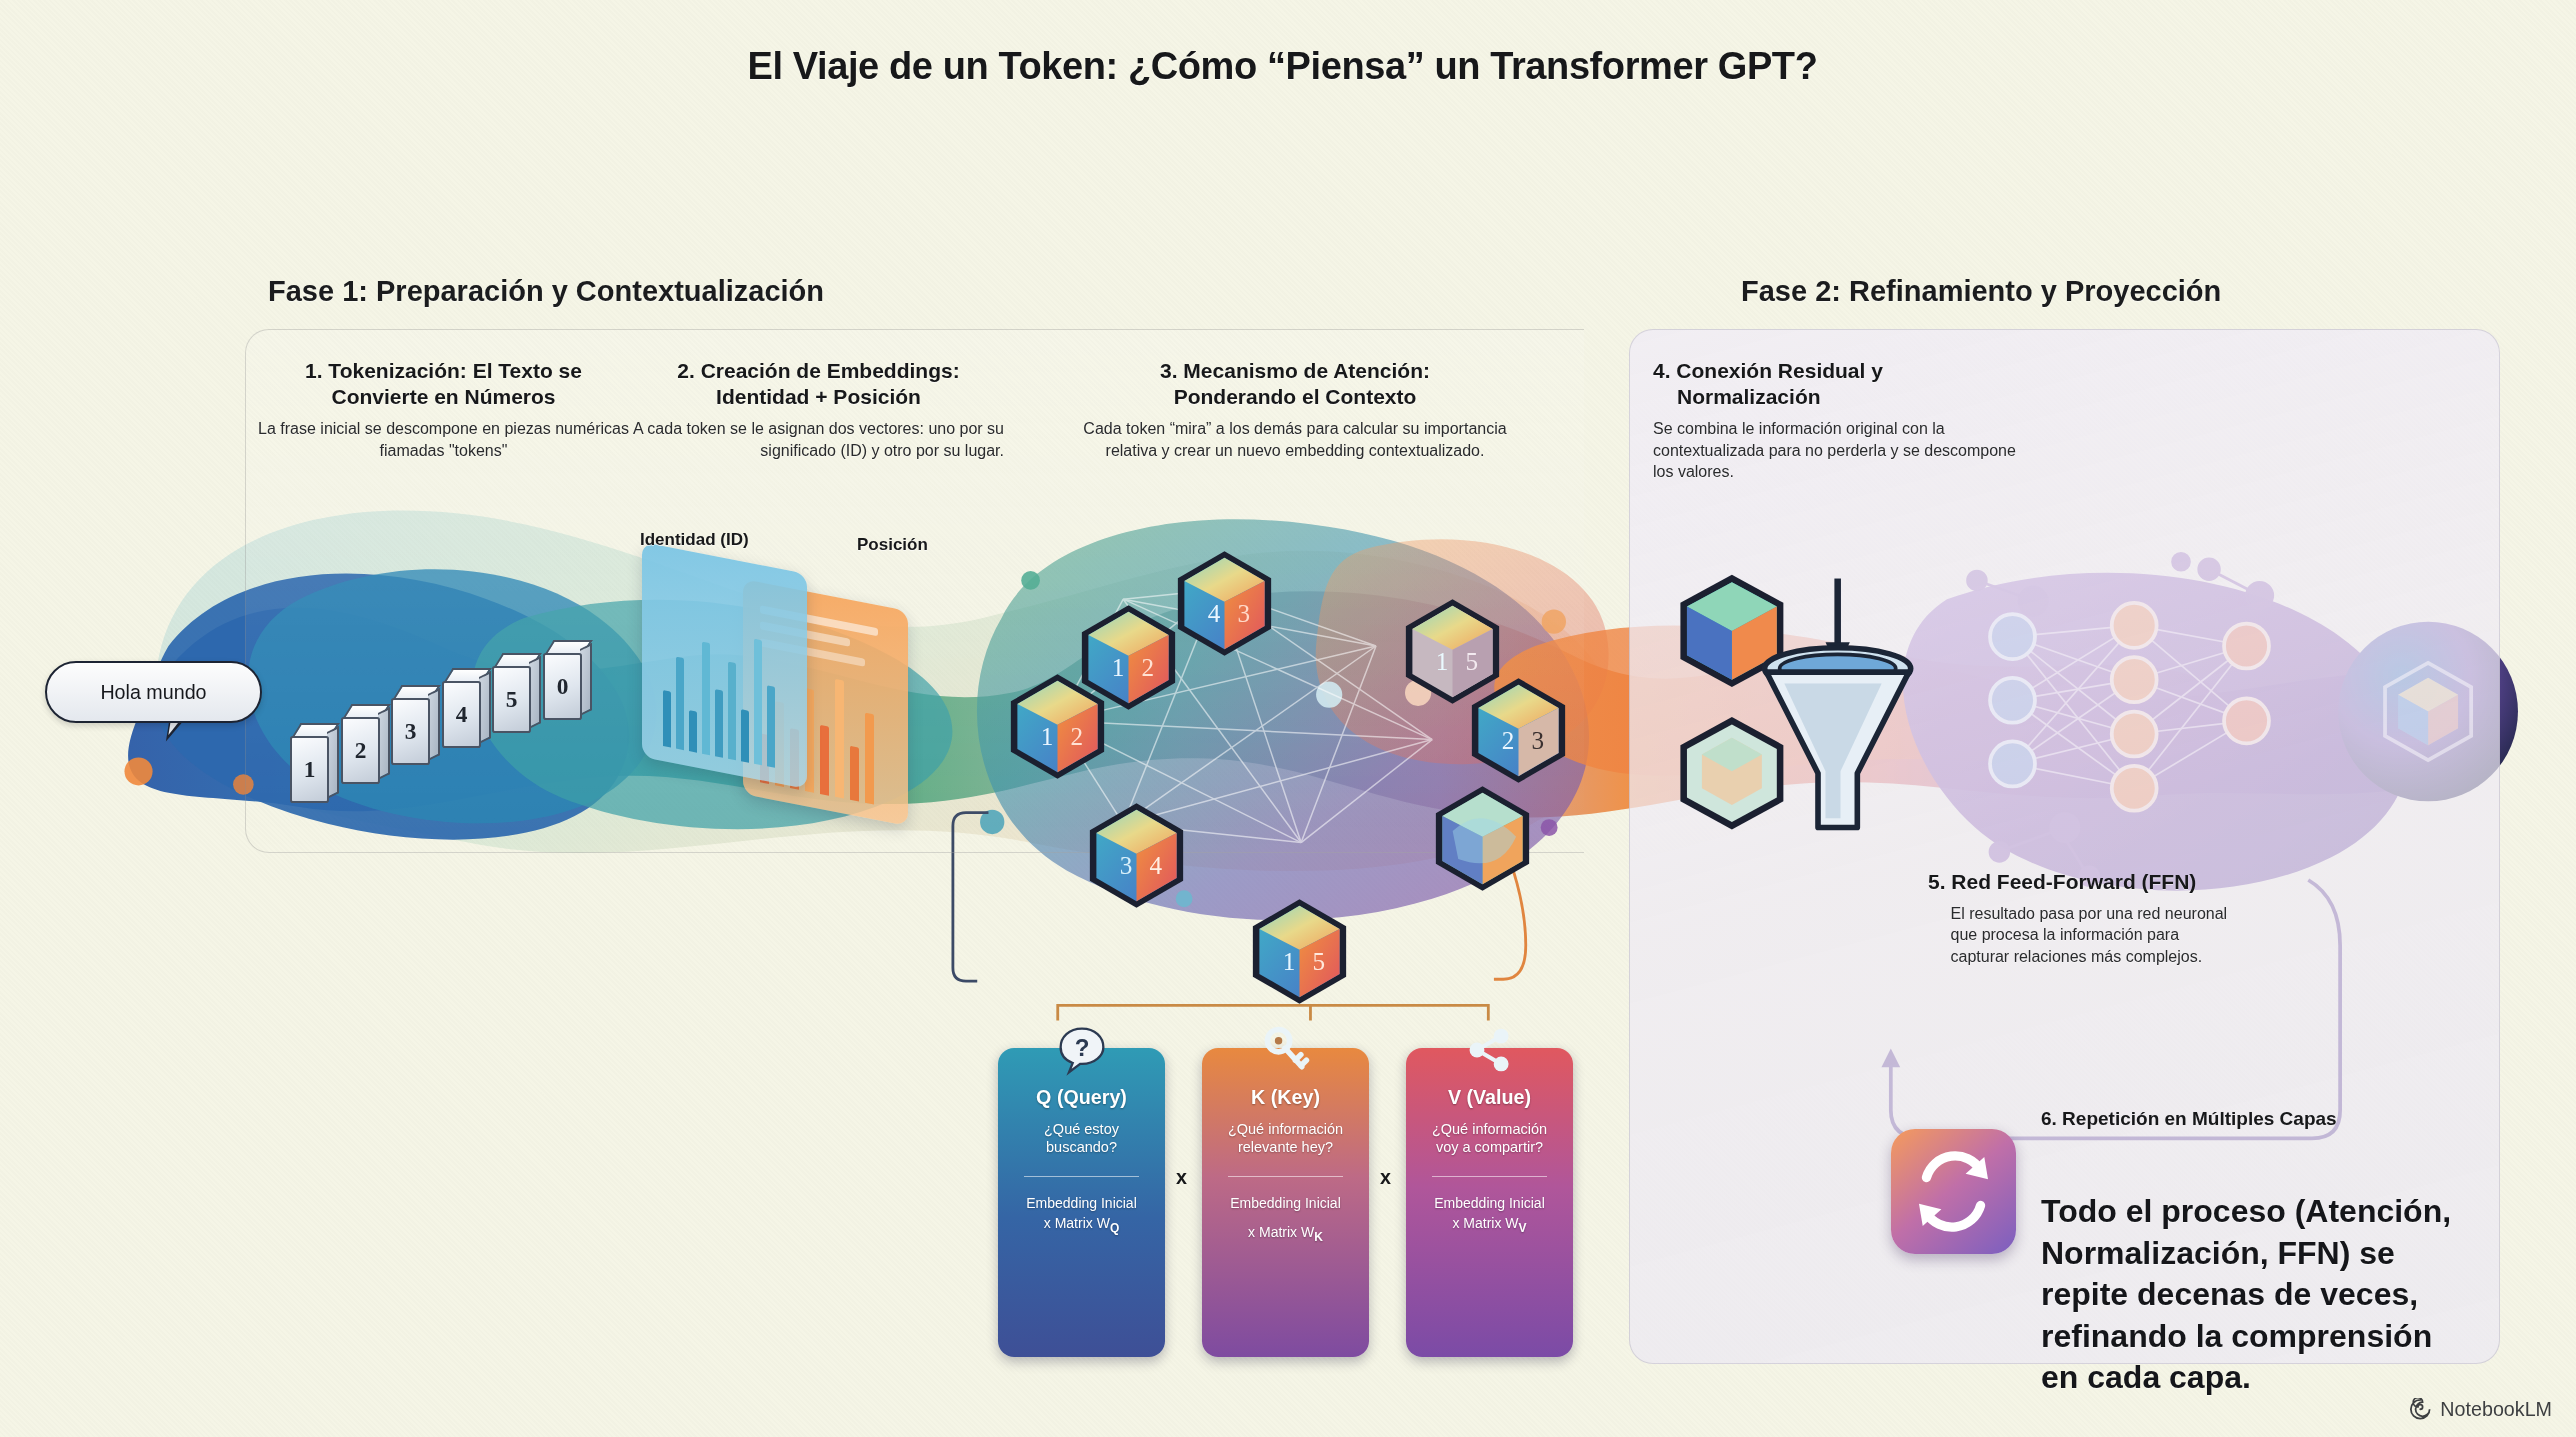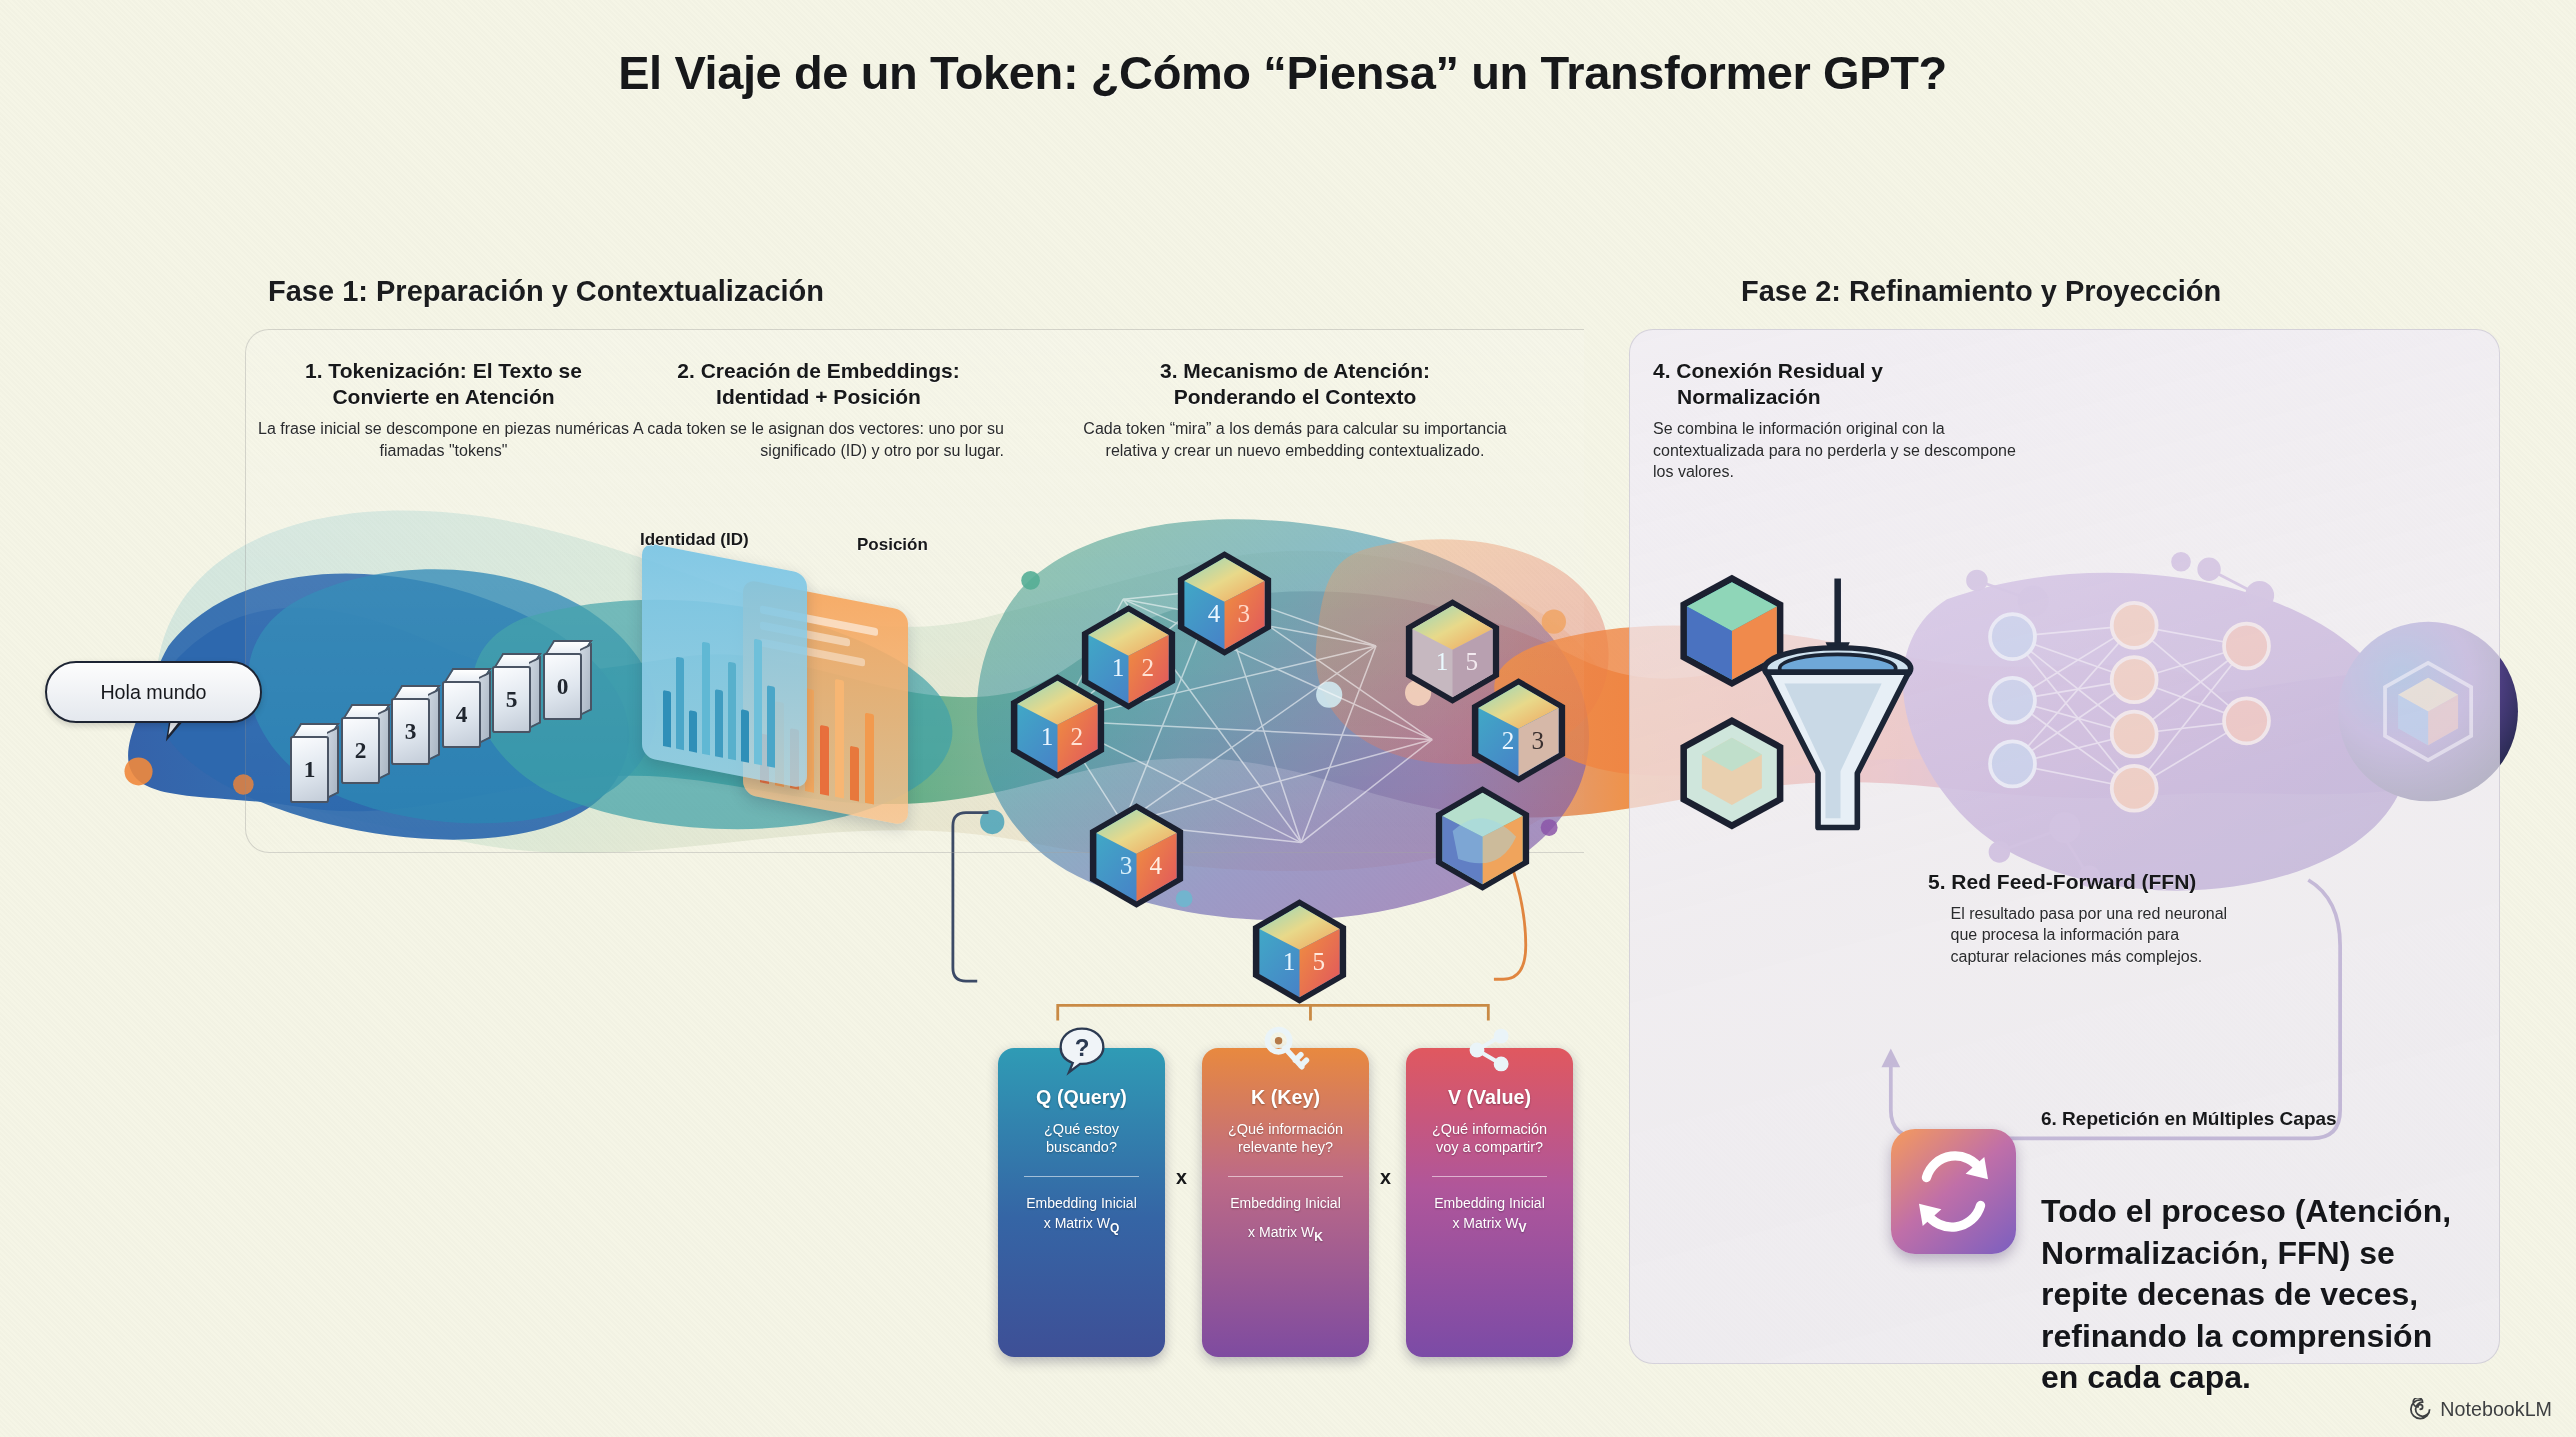--- a/index.html
+++ b/index.html
@@ -16,21 +16,21 @@
       repeating-linear-gradient(45deg, rgba(0,0,0,0.010) 0 1.9px, rgba(0,0,0,0) 1.9px 3.7px),
       #f5f5e6;
   }
   .abs { position: absolute; }
   .nosel { user-select: none; }
 
   
   #title {
     left: 0; right: 11px; top: 45px;
     text-align: center;
-    font-size: 47px; font-weight: bold; color: #17181a;
+    font-size: 38px; font-weight: bold; color: #17181a;
     letter-spacing: -0.4px;
     text-shadow: 0 0.9px 0 rgba(255,255,255,.6);
   }
 
   
   .phase-title {
     font-size: 29px; font-weight: bold; color: #1b1c1e;
     text-shadow: 0 0.9px 0 rgba(255,255,255,.5);
     white-space: nowrap;
   }
@@ -409,21 +409,21 @@
   <div id="title" class="abs nosel">El Viaje de un Token: ¿Cómo “Piensa” un Transformer GPT?</div>
 
   <div id="phase1-panel" class="abs phase-panel"></div>
   <div id="phase2-panel" class="abs phase-panel"></div>
 
   <div class="abs phase-title" style="left:268px; top:275px;">Fase 1: Preparación y Contextualización</div>
   <div class="abs phase-title" style="left:1741px; top:275px;">Fase 2: Refinamiento y Proyección</div>
 
   <div class="abs ctr" style="left:258px; top:358px; width:371px;">
     <div class="step-h">1. Tokenización: El Texto se</div>
-    <div class="step-h">Convierte en Atención</div>
+    <div class="step-h">Convierte en Números</div>
     <div class="step-b">La frase inicial se descompone en piezas numéricas fiamadas "tokens"</div>
   </div>
 
   <div class="abs ctr" style="left:633px; top:358px; width:371px;">
     <div class="step-h">2. Creación de Embeddings:</div>
     <div class="step-h">Identidad + Posición</div>
     <div class="step-b" style="text-align:right;">A cada token se le asignan dos vectores: uno por su significado (ID) y otro por su lugar.</div>
   </div>
 
   <div class="abs ctr" style="left:1063px; top:358px; width:464px;">

